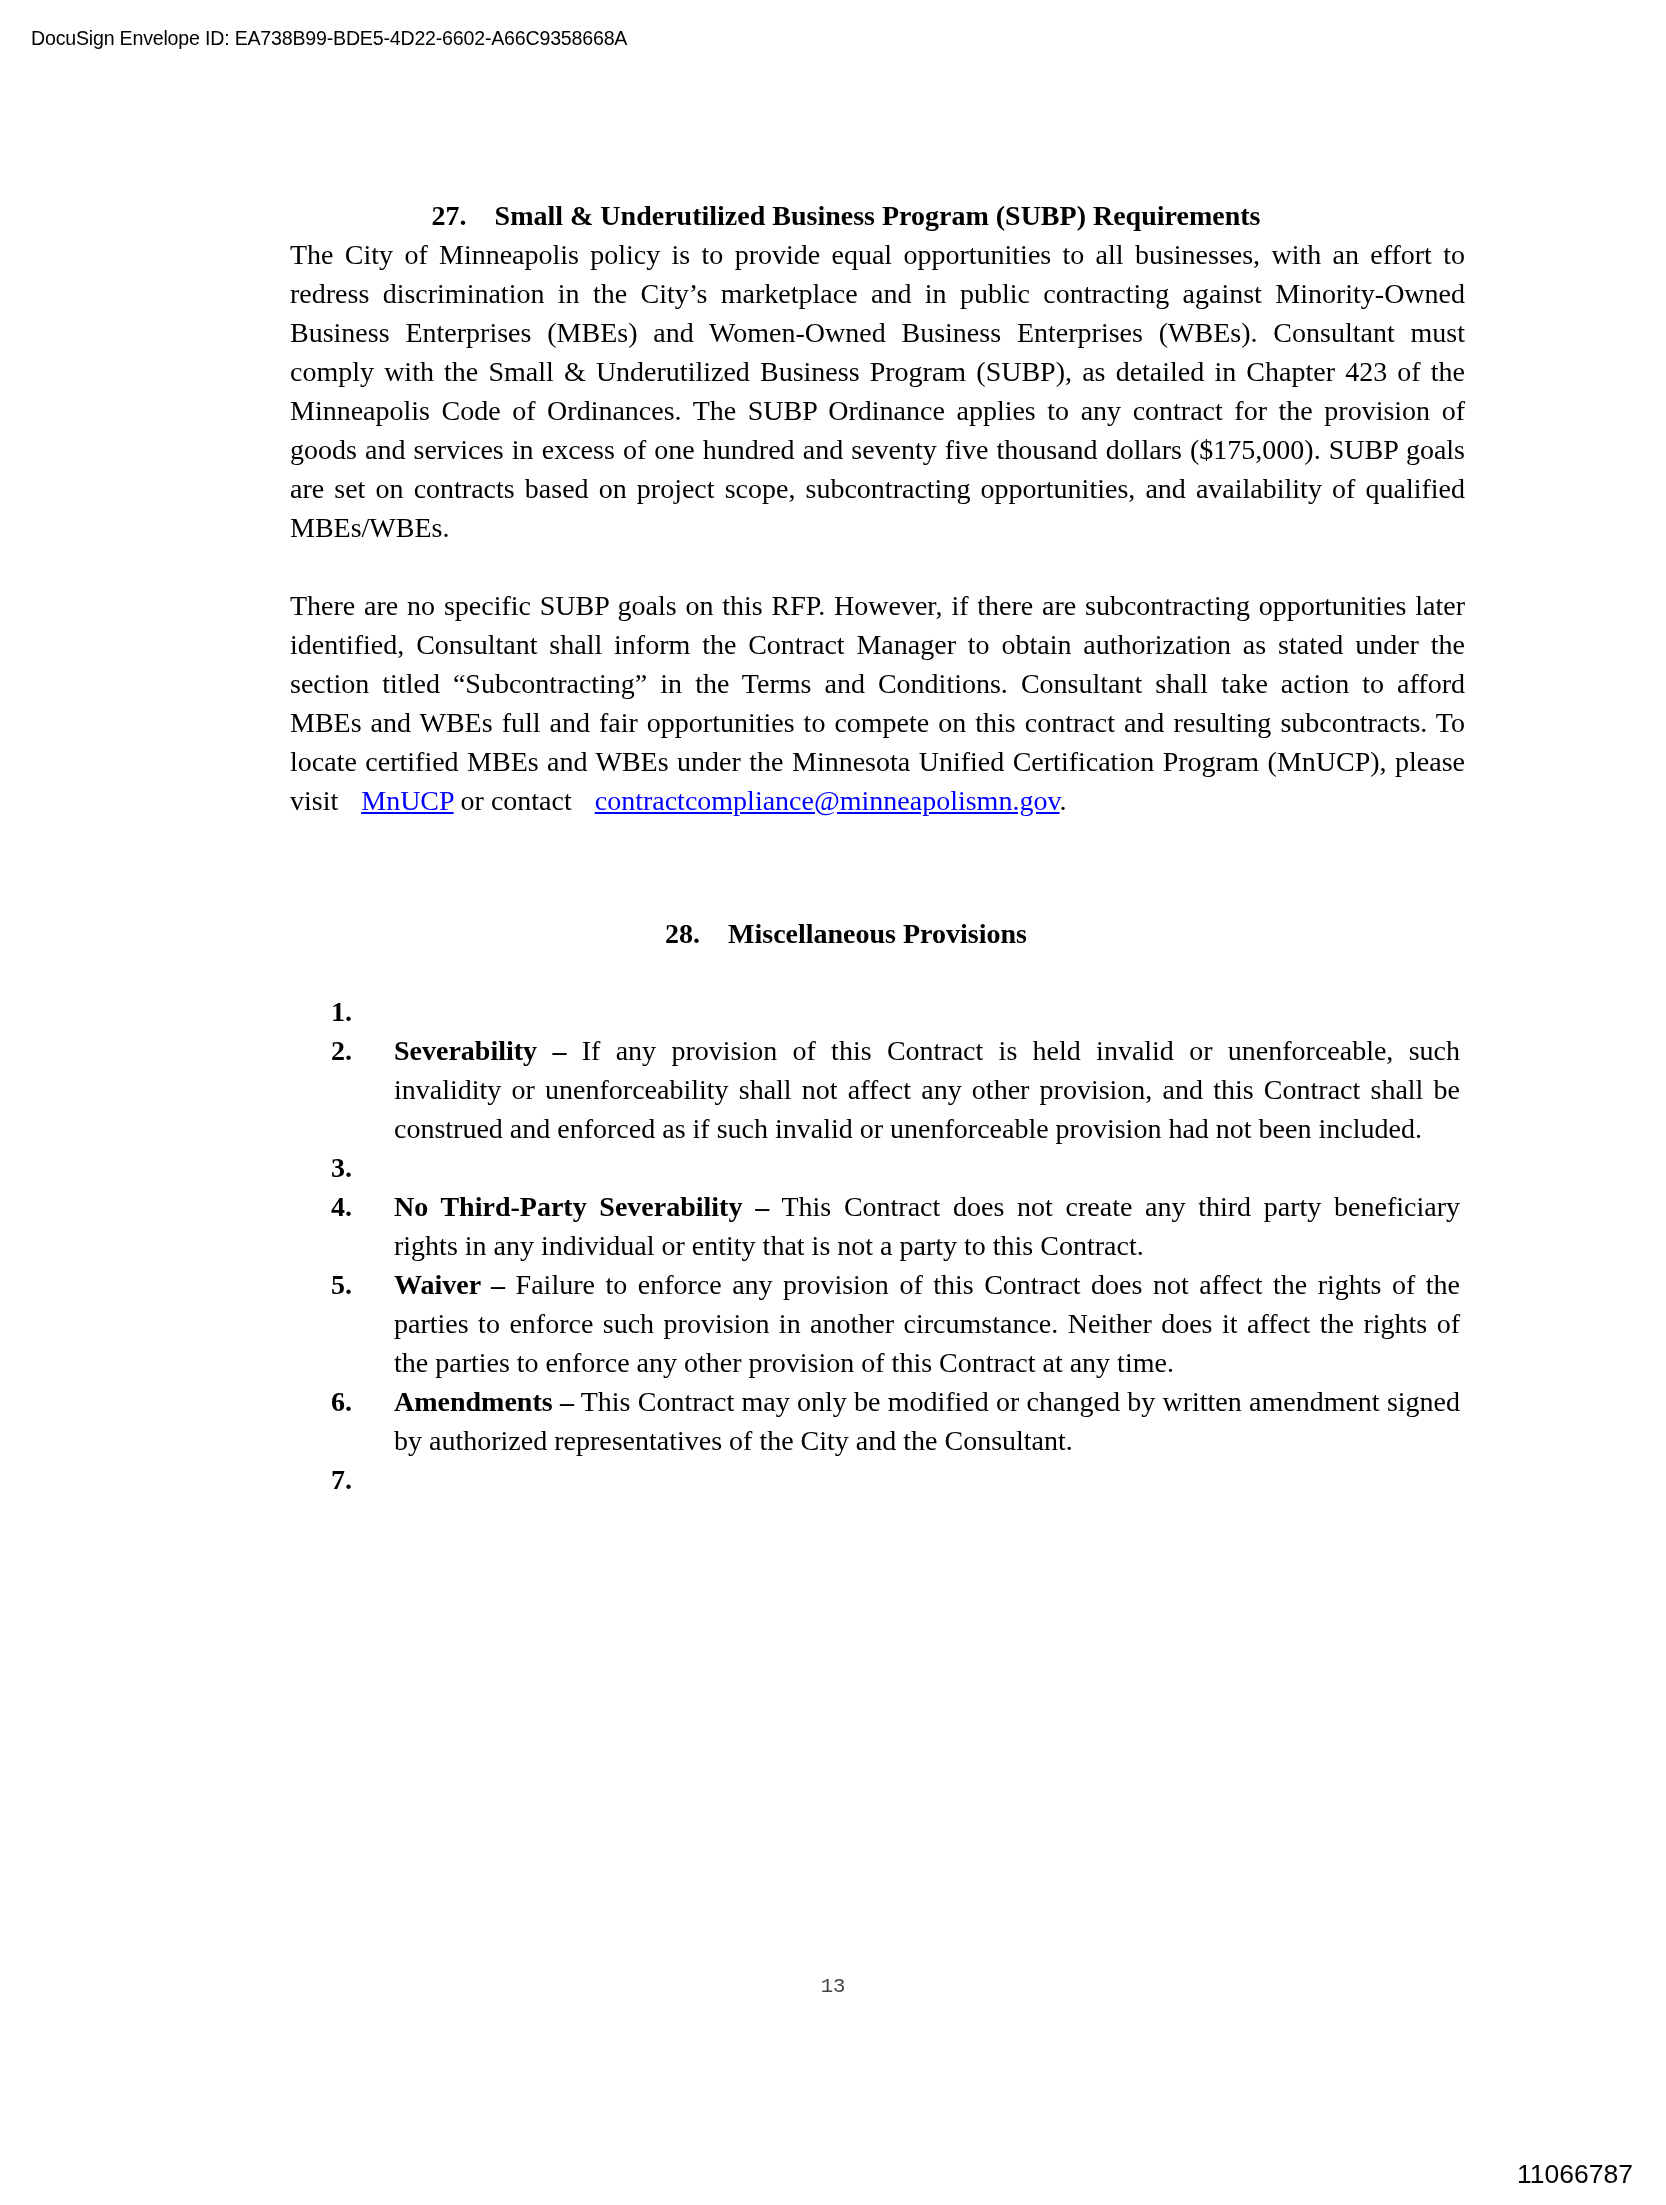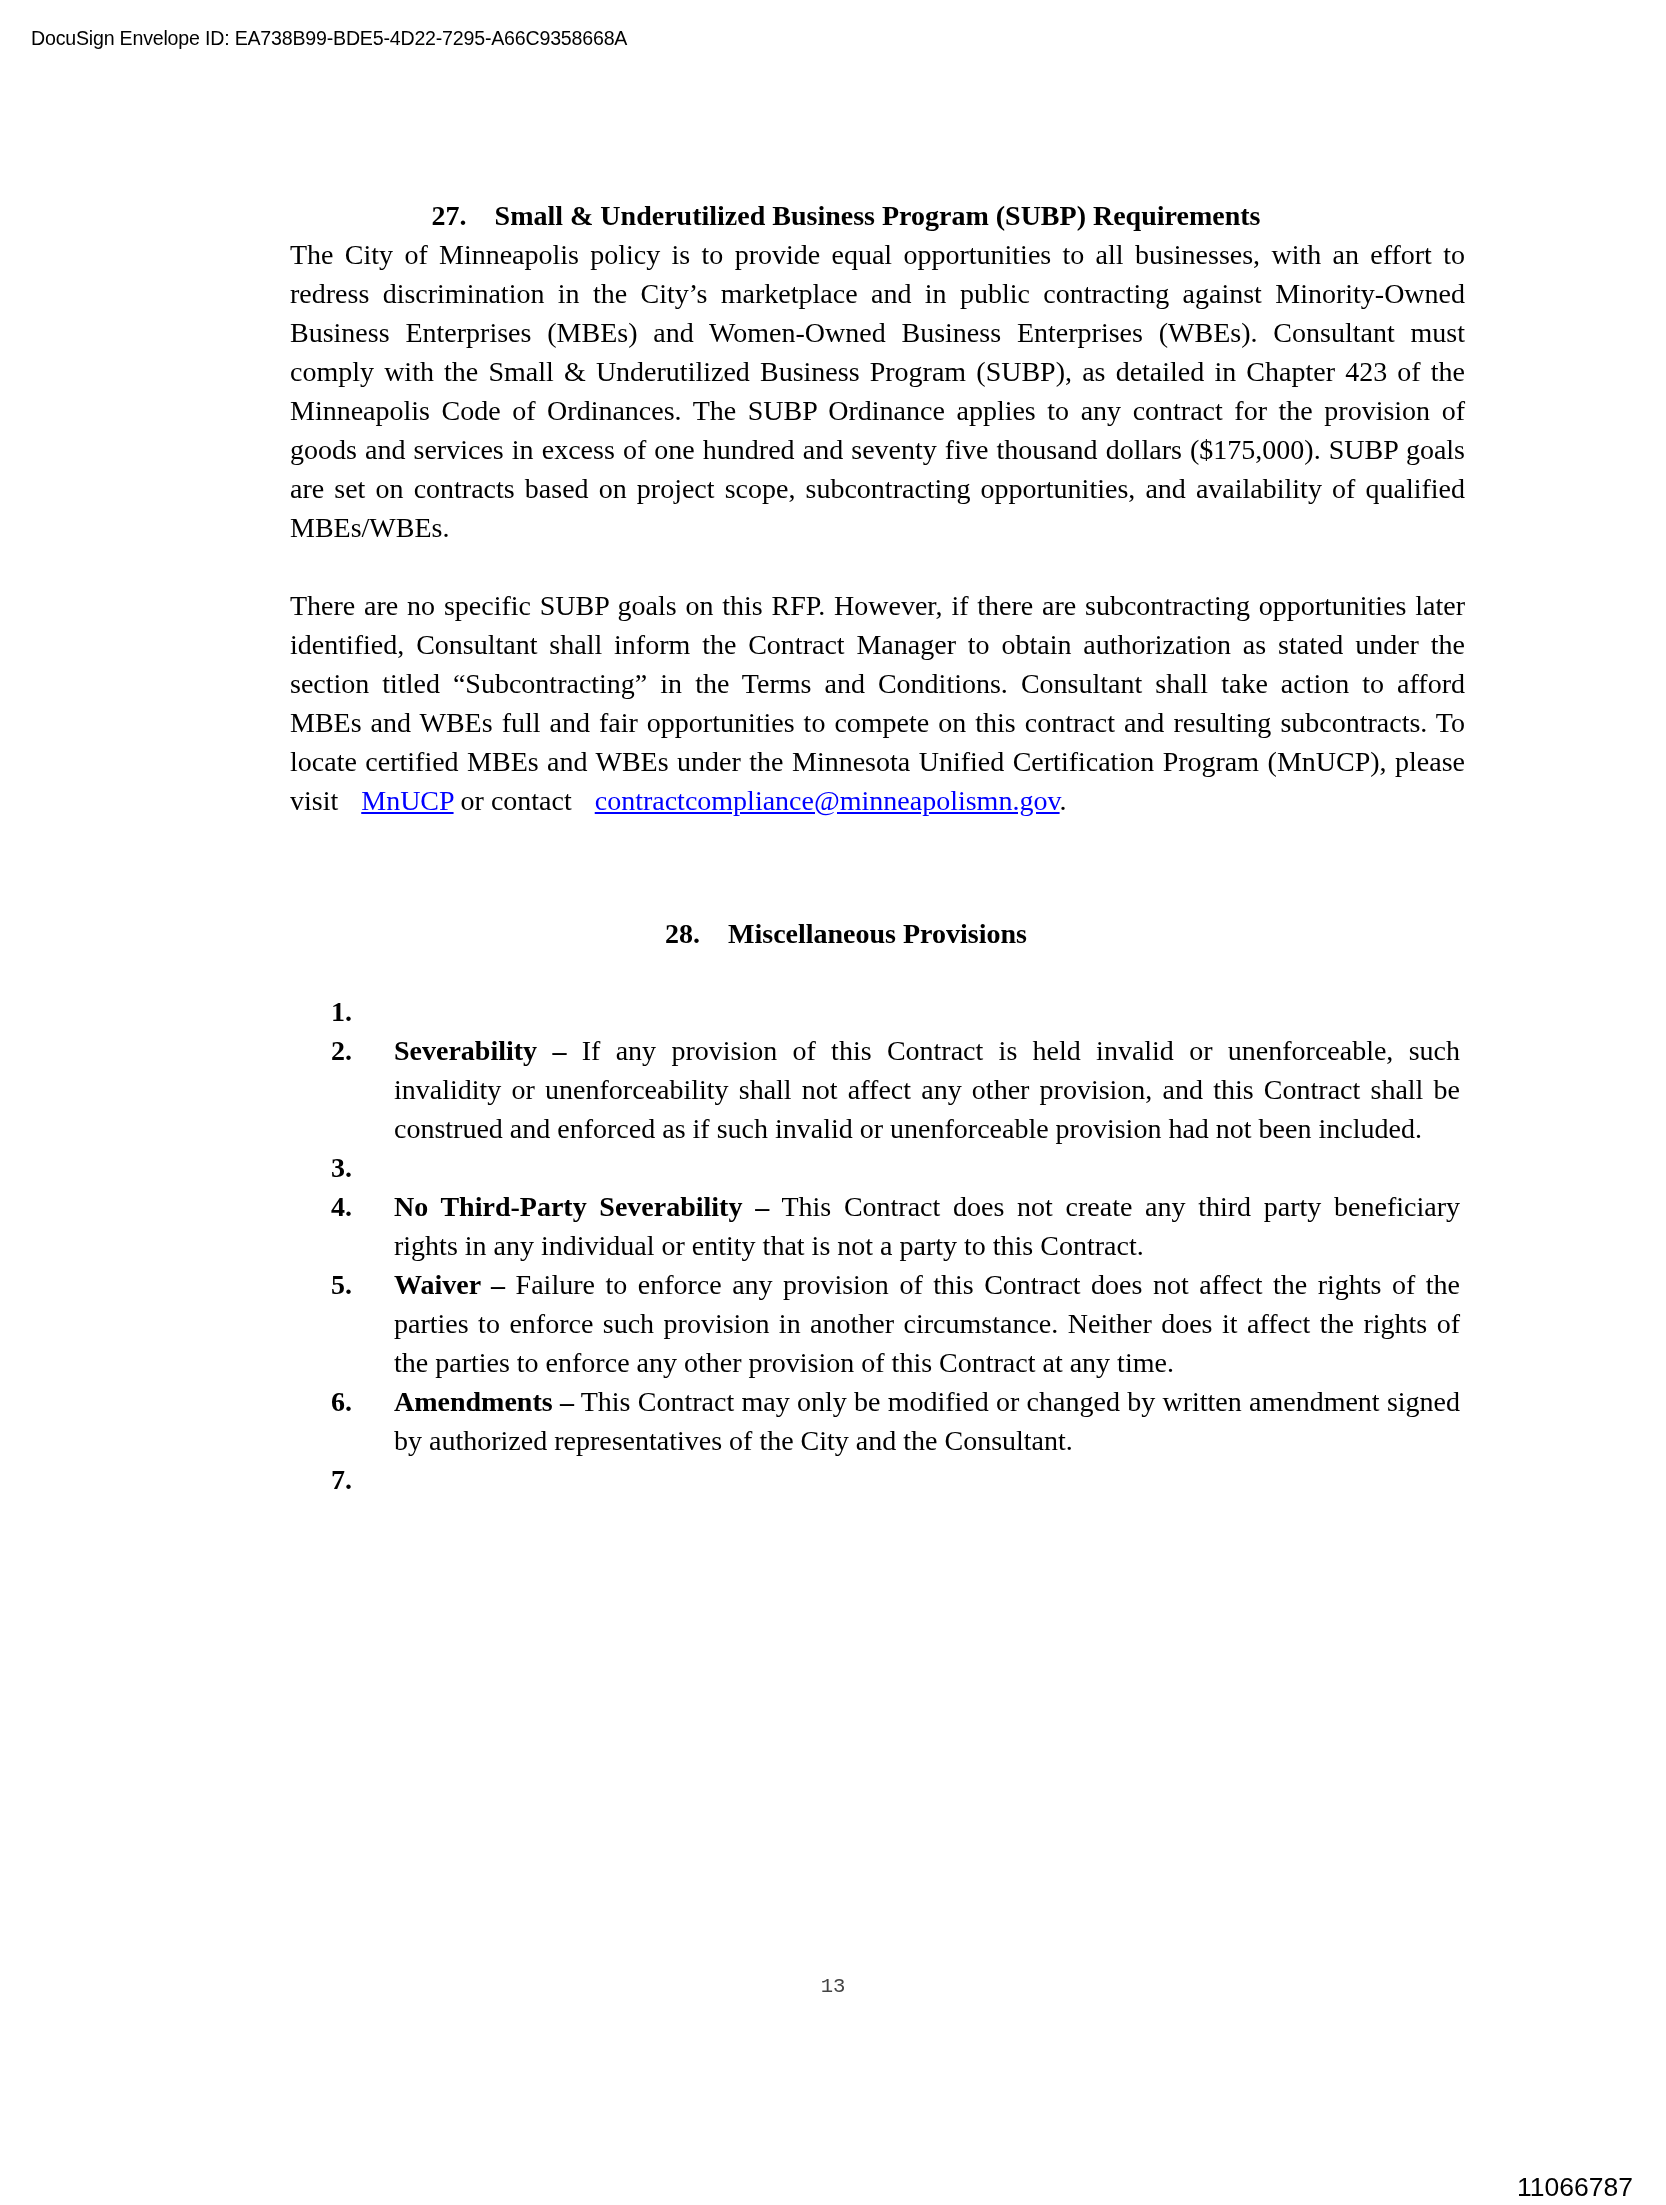--- a/index.html
+++ b/index.html
@@ -24,21 +24,20 @@
       color: #000;
       white-space: nowrap;
     }
     .doc-id {
       position: absolute;
       right: 33px;
       top: 2159px;
       font-family: "Liberation Sans", sans-serif;
       font-size: 26.5px;
       color: #000;
-      margin-top: 13px;
     }
     .page-number {
       position: absolute;
       left: 0;
       width: 1666px;
       top: 1975px;
       text-align: center;
       font-family: "Liberation Mono", monospace;
       font-size: 20.6px;
       color: #444;
@@ -106,21 +105,21 @@
       text-align: justify;
       margin-left: 47px;
     }
     .provision .ptitle {
       font-weight: bold;
     }
   </style>
 </head>
 <body>
 
-<div class="envelope-id">DocuSign Envelope ID: EA738B99-BDE5-4D22-7295-A66C9358668A</div>
+<div class="envelope-id">DocuSign Envelope ID: EA738B99-BDE5-4D22-6602-A66C9358668A</div>
 
 <div class="content">
 
   <section>
     <h2 class="section-heading">
       <span class="num">27.</span>
       <span>Small &amp; Underutilized Business Program (SUBP) Requirements</span>
     </h2>
     <div class="section-body">
       <p>The City of Minneapolis policy is to provide equal opportunities to all businesses, with an effort to redress discrimination in the City’s marketplace and in public contracting against Minority-Owned Business Enterprises (MBEs) and Women-Owned Business Enterprises (WBEs). Consultant must comply with the Small &amp; Underutilized Business Program (SUBP), as detailed in Chapter 423 of the Minneapolis Code of Ordinances. The SUBP Ordinance applies to any contract for the provision of goods and services in excess of one hundred and seventy five thousand dollars ($175,000). SUBP goals are set on contracts based on project scope, subcontracting opportunities, and availability of qualified MBEs/WBEs.</p>

